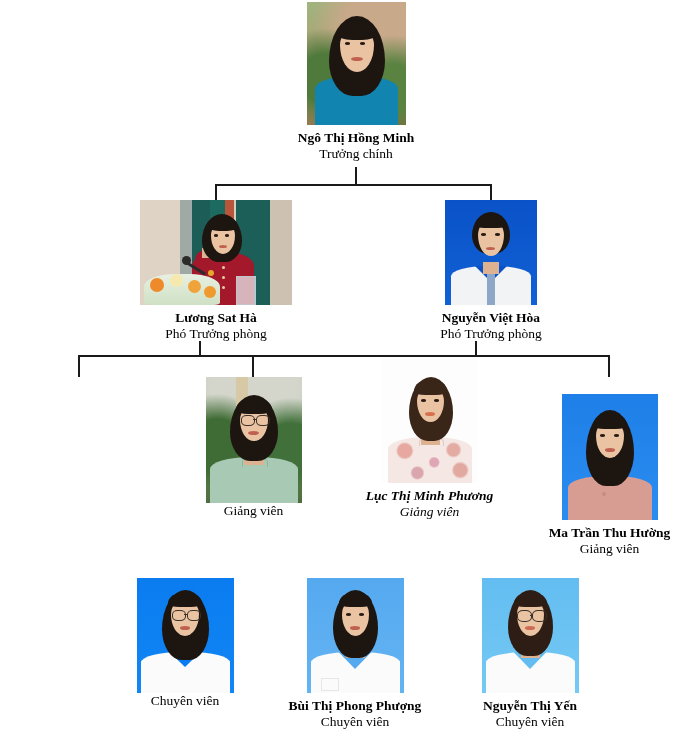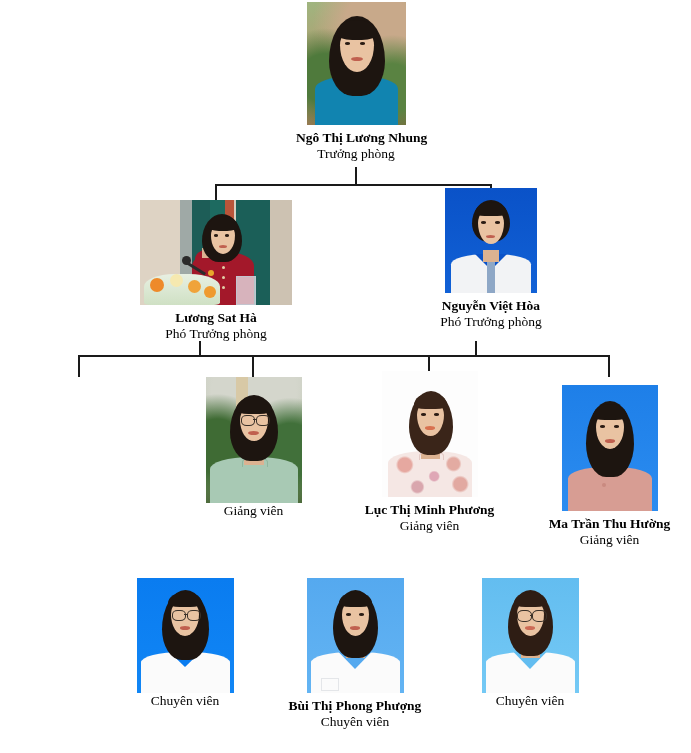--- a/index.html
+++ b/index.html
@@ -141,22 +141,22 @@
 
       <div class="hair" style="left:22px; top:14px; width:56px; height:80px;"></div>
 
       <div class="face" style="left:33px; top:24px; width:34px; height:46px;"></div>
 
       <div style="position:absolute; left:30px; top:18px; width:40px; height:20px; background:#1d1510; border-radius:50% 50% 38% 38% / 72% 72% 28% 28%;"></div>
       <div class="eye" style="left:38px; top:40px;"></div>
       <div class="eye" style="left:53px; top:40px;"></div>
       <div class="mouth" style="left:44px; top:55px; width:12px; height:4px;"></div>
     </div>
-    <div class="node-name">Ngô Thị Lương Nhung</div>
-    <div class="node-role">Trưởng phòng</div>
+    <div class="node-name">Ngô Thị Hồng Minh</div>
+    <div class="node-role">Trưởng chính</div>
   </div>
 
   <div class="conn conn-v" style="left:355px; top:167px; width:2px; height:18px;"></div>
   <div class="conn conn-h" style="left:215px; top:184px; width:277px;"></div>
   <div class="conn conn-v" style="left:215px; top:184px; width:2px; height:16px;"></div>
   <div class="conn conn-v" style="left:490px; top:184px; width:2px; height:16px;"></div>
 
   <div class="node" style="left:130px; top:200px; width:172px;">
     <div class="photo" style="width:152px; height:105px;">
       <div class="pp bg-hall"></div>
@@ -189,21 +189,21 @@
       <div style="position:absolute; left:30px; top:74px; width:13px; height:13px; background:#f6e9b0; border-radius:50%;"></div>
       <div style="position:absolute; left:48px; top:80px; width:13px; height:13px; background:#f0a33a; border-radius:50%;"></div>
       <div style="position:absolute; left:64px; top:86px; width:12px; height:12px; background:#ef9a2f; border-radius:50%;"></div>
 
       <div style="position:absolute; left:96px; top:76px; width:18px; height:27px; background:rgba(235,240,245,0.72); border:1px solid rgba(190,200,210,0.8);"></div>
     </div>
     <div class="node-name">Lương Sat Hà</div>
     <div class="node-role">Phó Trưởng phòng</div>
   </div>
 
-  <div class="node" style="left:405px; top:188px; width:172px;">
+  <div class="node" style="left:405px; top:200px; width:172px;">
     <div class="photo" style="width:92px; height:105px;">
       <div class="pp bg-blue-strong"></div>
 
       <div class="body" style="left:6px; top:66px; width:80px; height:39px; background:#f2f3f5;"></div>
 
       <div style="position:absolute; left:30px; top:66px; width:32px; height:16px; background:#0a52c8; clip-path:polygon(0 0, 50% 100%, 100% 0);"></div>
 
       <div style="position:absolute; left:42px; top:72px; width:8px; height:33px; background:#8ea7c6;"></div>
       <div style="position:absolute; left:38px; top:62px; width:16px; height:12px; background:#dcb291;"></div>
       <div class="hair" style="left:27px; top:12px; width:38px; height:42px;"></div>
@@ -238,21 +238,21 @@
       <div class="face" style="left:34px; top:28px; width:28px; height:36px;"></div>
       <div style="position:absolute; left:30px; top:20px; width:36px; height:17px; background:#1d1510; border-radius:50% 50% 34% 34% / 76% 76% 24% 24%;"></div>
       <div class="glasses" style="left:35px; top:38px; width:12px; height:9px;"></div>
       <div class="glasses" style="left:50px; top:38px; width:12px; height:9px;"></div>
       <div class="glasses-bridge" style="left:47px; top:42px; width:3px;"></div>
       <div class="mouth" style="left:42px; top:54px; width:11px; height:4px;"></div>
     </div>
     <div class="node-role">Giảng viên</div>
   </div>
 
-  <div class="node" style="left:357px; top:371px; width:145px;">
+  <div class="node" style="left:357px; top:357px; width:145px;font-style:italic;">
     <div class="photo" style="width:96px; height:126px;">
       <div class="pp bg-white"></div>
 
       <div class="body" style="left:6px; top:80px; width:84px; height:46px;
            background:
              radial-gradient(circle at 20% 30%, #e6a8a0 0 9%, rgba(230,168,160,0) 12%),
              radial-gradient(circle at 55% 55%, #dfa7b6 0 8%, rgba(223,167,182,0) 11%),
              radial-gradient(circle at 78% 28%, #e3aba2 0 8%, rgba(227,171,162,0) 11%),
              radial-gradient(circle at 35% 78%, #d9a6ad 0 8%, rgba(217,166,173,0) 11%),
              radial-gradient(circle at 86% 72%, #e2a9a1 0 8%, rgba(226,169,161,0) 11%),
@@ -263,21 +263,21 @@
       <div class="face" style="left:35px; top:29px; width:27px; height:36px;"></div>
       <div style="position:absolute; left:32px; top:22px; width:33px; height:16px; background:#3a2519; border-radius:50% 50% 34% 34% / 76% 76% 24% 24%;"></div>
       <div class="eye" style="left:39px; top:42px;"></div>
       <div class="eye" style="left:52px; top:42px;"></div>
       <div class="mouth" style="left:43px; top:55px; width:10px; height:3.5px; background:#d8714f;"></div>
     </div>
     <div class="node-name">Lục Thị Minh Phương</div>
     <div class="node-role">Giảng viên</div>
   </div>
 
-  <div class="node" style="left:537px; top:385px; width:145px;">
+  <div class="node" style="left:537px; top:394px; width:145px;">
     <div class="photo" style="width:96px; height:126px;">
       <div class="pp bg-blue-vivid"></div>
       <div class="body" style="left:6px; top:82px; width:84px; height:44px; background:#d79d93;"></div>
       <div style="position:absolute; left:39px; top:77px; width:19px; height:12px; background:#dcb291;"></div>
       <div style="position:absolute; left:40px; top:88px; width:4px; height:4px; background:#c98a80; border-radius:50%;"></div>
       <div style="position:absolute; left:40px; top:98px; width:4px; height:4px; background:#c98a80; border-radius:50%;"></div>
       <div class="hair" style="left:24px; top:16px; width:48px; height:76px;"></div>
       <div class="face" style="left:34px; top:26px; width:28px; height:38px;"></div>
       <div style="position:absolute; left:31px; top:19px; width:34px; height:16px; background:#1d1510; border-radius:50% 50% 34% 34% / 76% 76% 24% 24%;"></div>
       <div class="eye" style="left:38px; top:40px;"></div>
@@ -330,16 +330,17 @@
       <div style="position:absolute; left:32px; top:74px; width:33px; height:17px; background:#63bdf0; clip-path:polygon(0 0, 50% 100%, 100% 0);"></div>
       <div style="position:absolute; left:39px; top:68px; width:19px; height:12px; background:#dcb291;"></div>
       <div class="hair" style="left:26px; top:12px; width:45px; height:66px; background:#2e1d14;"></div>
       <div class="face" style="left:35px; top:21px; width:27px; height:37px;"></div>
       <div style="position:absolute; left:32px; top:14px; width:33px; height:15px; background:#2e1d14; border-radius:50% 50% 34% 34% / 76% 76% 24% 24%;"></div>
       <div class="glasses" style="left:35px; top:32px; width:13px; height:10px;"></div>
       <div class="glasses" style="left:50px; top:32px; width:13px; height:10px;"></div>
       <div class="glasses-bridge" style="left:48px; top:37px; width:2px;"></div>
       <div class="mouth" style="left:43px; top:48px; width:10px; height:3.5px; background:#cc6a55;"></div>
     </div>
+    <div class="node-name">Nguyễn Thị Yến</div>
     <div class="node-role">Chuyên viên</div>
   </div>
 
 </div>
 
 </body></html>

